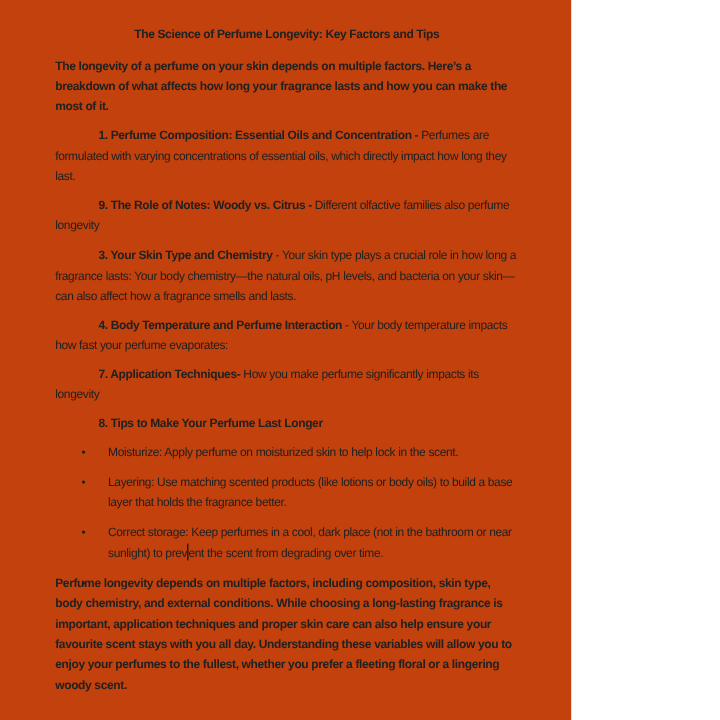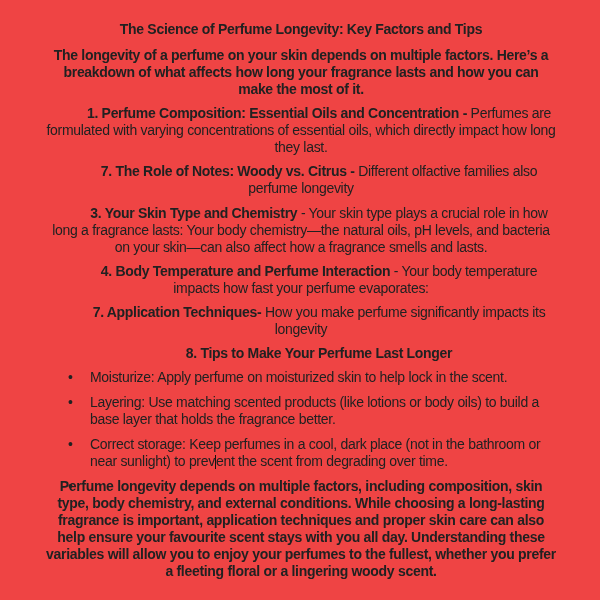--- a/index.html
+++ b/index.html
@@ -3,39 +3,38 @@
 <meta charset="utf-8">
 <style>
   html, body {
     margin: 0;
     padding: 0;
     background: #ffffff;
   }
   .page {
     position: relative;
     box-sizing: border-box;
-    width: 600px;
+    width: 476px;
     height: 600px;
-    background: #ef4444;
+    background: #c2410c;
     padding: 21px 44px 0 46px;
     font-family: "Liberation Sans", "DejaVu Sans", sans-serif;
-    font-size: 14px;
+    font-size: 10px;
     line-height: 17px;
     letter-spacing: -0.3px;
     color: #212121;
     overflow: hidden;
   }
   .doc-title {
     font-weight: 700;
     text-align: center;
     margin: 0 0 9px 0;
   }
   .para {
     margin: 0 0 7.2px 0;
-    text-align: center;
   }
   .bold-para {
     font-weight: 700;
   }
   .b {
     font-weight: 700;
     margin-left: 36px;
   }
   ul.tips {
     list-style: none;
@@ -66,21 +65,21 @@
 </head>
 <body>
 
 <div class="page">
   <p class="doc-title">The Science of Perfume Longevity: Key Factors and Tips</p>
 
   <p class="para bold-para">The longevity of a perfume on your skin depends on multiple factors. Here’s a breakdown of what affects how long your fragrance lasts and how you can make the most of it.</p>
 
   <div id="sections">
       <p class="para"><span class="b">1. Perfume Composition: Essential Oils and Concentration -</span><span> Perfumes are formulated with varying concentrations of essential oils, which directly impact how long they last.</span></p>
-      <p class="para"><span class="b">7. The Role of Notes: Woody vs. Citrus -</span><span> Different olfactive families also perfume longevity</span></p>
+      <p class="para"><span class="b">9. The Role of Notes: Woody vs. Citrus -</span><span> Different olfactive families also perfume longevity</span></p>
       <p class="para"><span class="b">3. Your Skin Type and Chemistry</span><span> - Your skin type plays a crucial role in how long a fragrance lasts: Your body chemistry—the natural oils, pH levels, and bacteria on your skin—can also affect how a fragrance smells and lasts.</span></p>
       <p class="para"><span class="b">4. Body Temperature and Perfume Interaction</span><span> - Your body temperature impacts how fast your perfume evaporates:</span></p>
       <p class="para"><span class="b">7. Application Techniques-</span><span> How you make perfume significantly impacts its longevity</span></p>
       <p class="para"><span class="b">8. Tips to Make Your Perfume Last Longer</span><span></span></p>
     </div>
 
   <ul class="tips" id="bullets">
       <li><span class="marker">•</span><span>Moisturize: Apply perfume on moisturized skin to help lock in the scent.</span></li>
       <li><span class="marker">•</span><span>Layering: Use matching scented products (like lotions or body oils) to build a base layer that holds the fragrance better.</span></li>
       <li><span class="marker">•</span><span>Correct storage: Keep perfumes in a cool, dark place (not in the bathroom or near sunlight) to prev</span><span class="caret"></span><span>ent the scent from degrading over time.</span></li>

